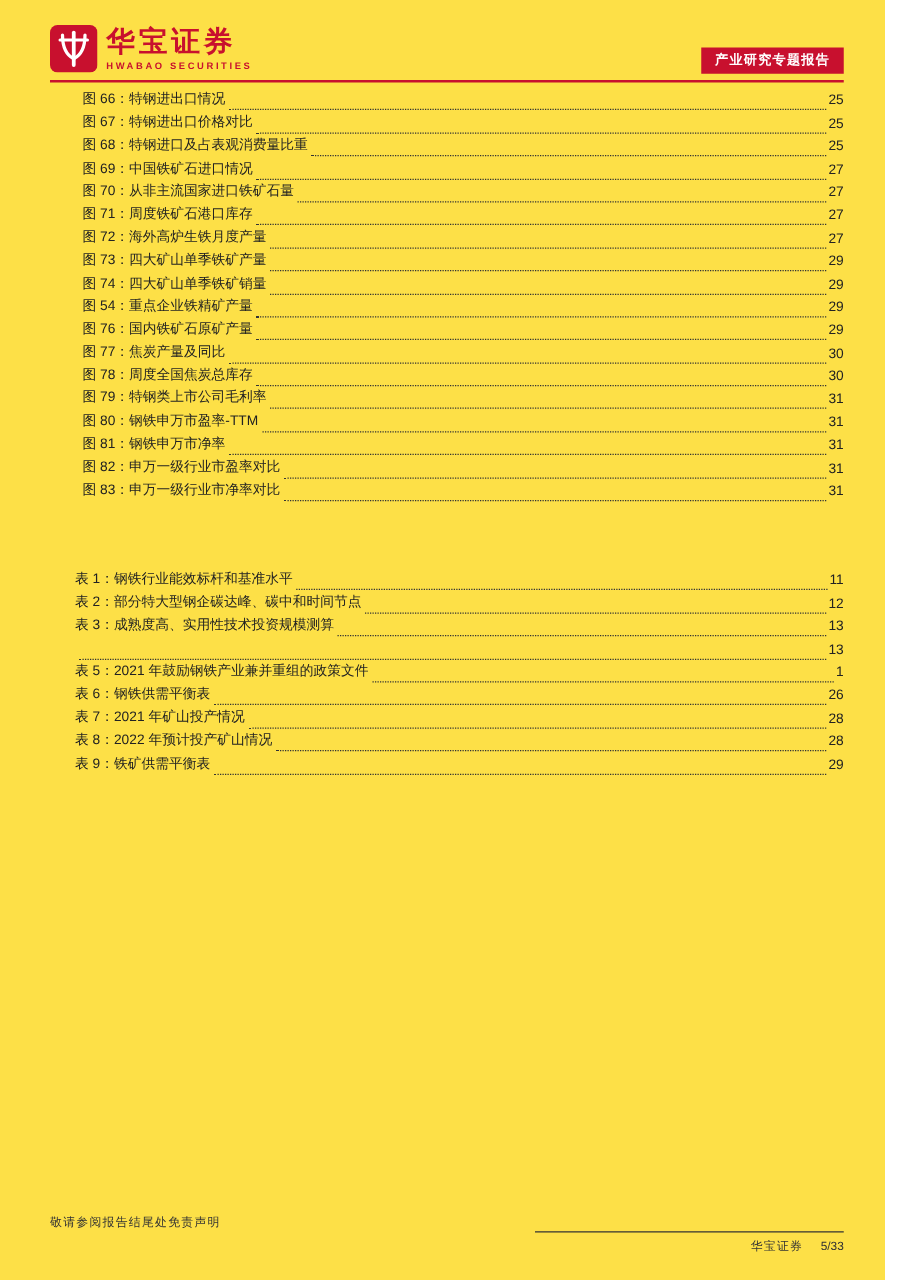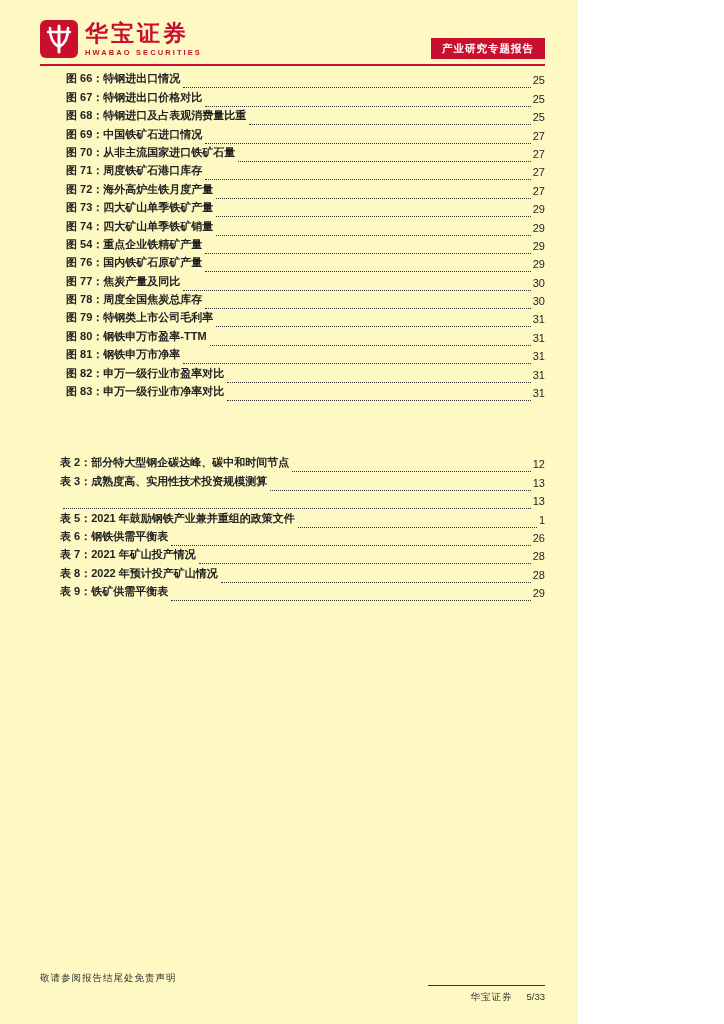--- a/index.html
+++ b/index.html
@@ -1,21 +1,21 @@
 <!DOCTYPE html>
 <html><head>
 <meta charset="utf-8">
 <style>
   * { margin: 0; padding: 0; box-sizing: border-box; }
   html, body { background: #ffffff; }
   .page {
     position: relative;
-    width: 578px;
+    width: 708px;
     height: 1024px;
-    background: #fef9c3;
+    background: #fde047;
     font-family: "Liberation Sans", "DejaVu Sans", sans-serif;
     overflow: hidden;
   }
 
   
   .header-logo {
     position: absolute;
     left: 40px;
     top: 20px;
     display: flex;
@@ -69,21 +69,21 @@
   .toc-list { display: block; }
   .toc-list.figures { padding-left: 6px; }
   .toc-list.tables { margin-top: 53px; }
   .toc-row {
     display: flex;
     align-items: flex-end;
     height: 18.4px;
     font-size: 11px;
     color: #222222;
   }
-  .toc-label { white-space: nowrap; padding-bottom: 2px; font-weight: bold; }
+  .toc-label { white-space: nowrap; padding-bottom: 2px; }
   .leader {
     flex: 1;
     border-bottom: 1.4px dotted #333333;
     margin: 0 2px 0 3px;
     height: 13px;
     min-width: 20px;
   }
   .toc-page { white-space: nowrap; padding-bottom: 2px; }
 
   
@@ -244,20 +244,25 @@
 
         <div class="toc-row">
           <span class="toc-label">图 83：申万一级行业市净率对比</span>
           <span class="leader"></span>
           <span class="toc-page">31</span>
         </div>
       </div>
 
     <div class="toc-list tables">
 
+        <div class="toc-row">
+          <span class="toc-label">表 1：钢铁行业能效标杆和基准水平</span>
+          <span class="leader"></span>
+          <span class="toc-page">11</span>
+        </div>
 
         <div class="toc-row">
           <span class="toc-label">表 2：部分特大型钢企碳达峰、碳中和时间节点</span>
           <span class="leader"></span>
           <span class="toc-page">12</span>
         </div>
 
         <div class="toc-row">
           <span class="toc-label">表 3：成熟度高、实用性技术投资规模测算</span>
           <span class="leader"></span>

